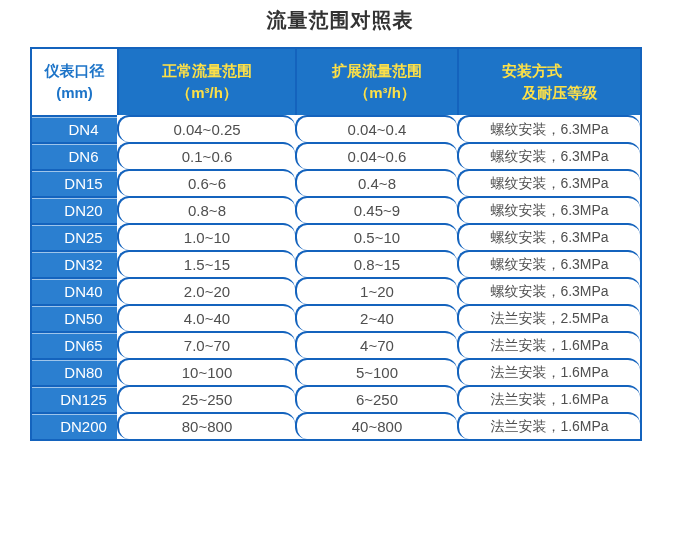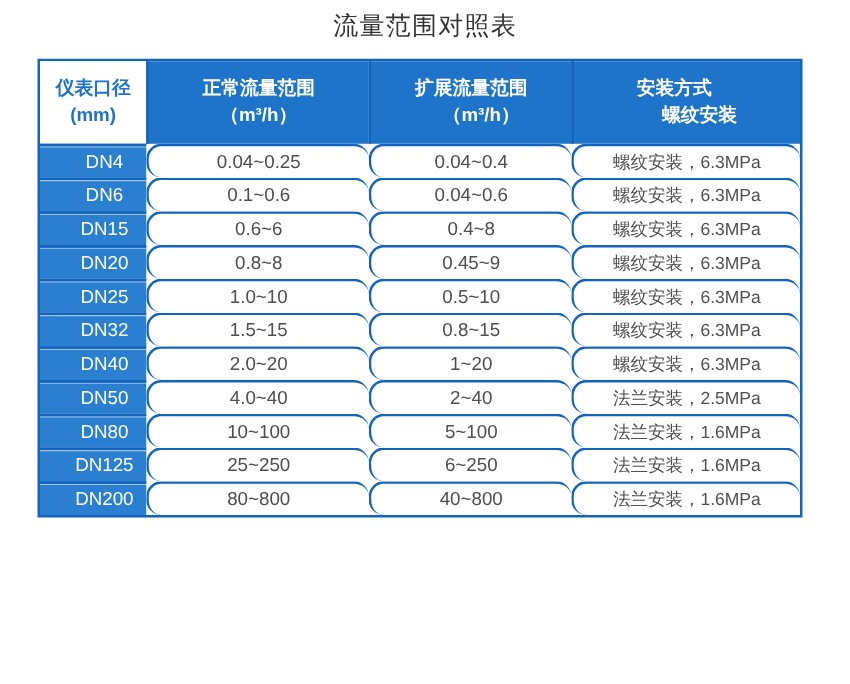--- a/index.html
+++ b/index.html
@@ -15,41 +15,41 @@
     background:#ffffff;
     font-family:"Liberation Sans","DejaVu Sans",sans-serif;
     position:relative;
     overflow:hidden;
   }
   .page-title{
     position:absolute;
     top:7px;left:0;width:680px;
     text-align:center;
     font-size:20px;
-    font-weight:400;
+    font-weight:700;
     color:var(--title-text);
     letter-spacing:1px;
   }
   table.flow-table{
     position:absolute;
     left:30px;top:47px;
     width:612px;
     border-collapse:separate;
     border-spacing:0;
     table-layout:fixed;
     border:2px solid var(--grid);
   }
   col.c1{width:85px;}
   col.c2{width:178px;}
   col.c3{width:162px;}
   col.c4{width:183px;}
   thead th{
     height:66px;
     background:var(--header-bg);
-    color:#ffffff;
+    color:#fde047;
     font-size:15px;
     font-weight:700;
     text-align:center;
     vertical-align:middle;
     padding:0;
   }
   thead th + th{border-left:2px solid var(--grid);}
   thead th.corner{
     background:#ffffff;
     color:var(--header-bg);
@@ -109,21 +109,21 @@
         <span class="hline">正常流量范围</span>
         <span class="hline">（m³/h）</span>
       </th>
       <th>
         <span class="hline">扩展流量范围</span>
         <span class="hline shift-right">（m³/h）</span>
       </th>
       <th>
         <span class="left-block">
           <span class="hline">安装方式</span>
-          <span class="hline hline2">螺纹安装</span>
+          <span class="hline hline2">及耐压等级</span>
         </span>
       </th>
     </tr>
   </thead>
   <tbody>
       <tr>
         <td class="dn">DN4</td>
         <td class="data">0.04~0.25</td>
         <td class="data">0.04~0.4</td>
         <td class="data install">螺纹安装，6.3MPa</td>
@@ -164,20 +164,26 @@
         <td class="data">1~20</td>
         <td class="data install">螺纹安装，6.3MPa</td>
       </tr>
       <tr>
         <td class="dn">DN50</td>
         <td class="data">4.0~40</td>
         <td class="data">2~40</td>
         <td class="data install">法兰安装，2.5MPa</td>
       </tr>
       <tr>
+        <td class="dn">DN65</td>
+        <td class="data">7.0~70</td>
+        <td class="data">4~70</td>
+        <td class="data install">法兰安装，1.6MPa</td>
+      </tr>
+      <tr>
         <td class="dn">DN80</td>
         <td class="data">10~100</td>
         <td class="data">5~100</td>
         <td class="data install">法兰安装，1.6MPa</td>
       </tr>
       <tr>
         <td class="dn">DN125</td>
         <td class="data">25~250</td>
         <td class="data">6~250</td>
         <td class="data install">法兰安装，1.6MPa</td>

